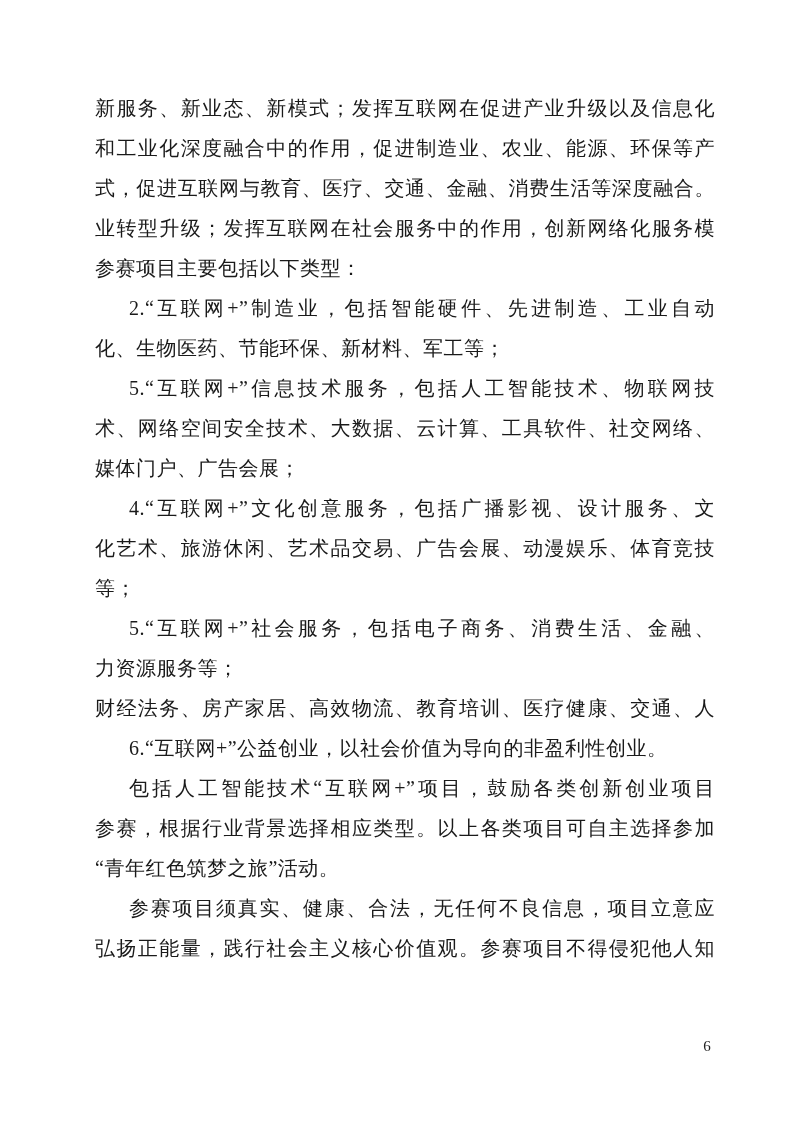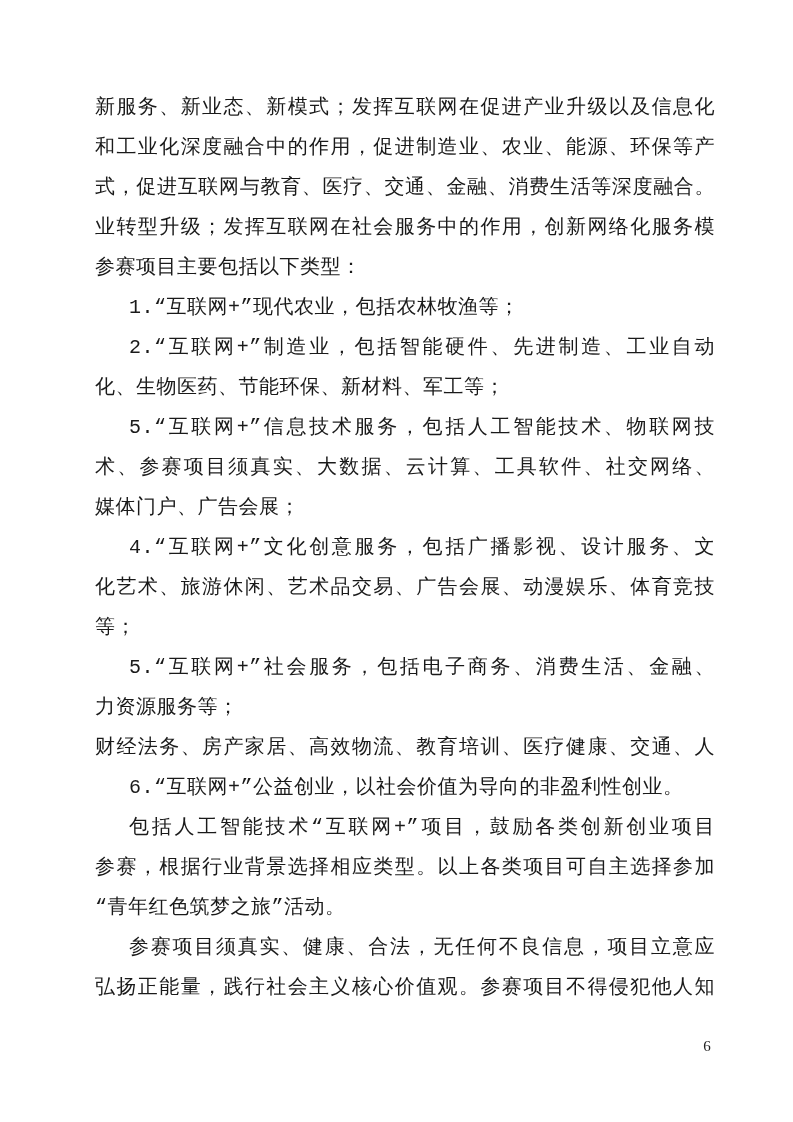--- a/index.html
+++ b/index.html
@@ -16,21 +16,20 @@
   }
   .text-block {
     position: absolute;
     left: 95px;
     top: 88px;
     width: 620px;
     font-size: 20px;
     line-height: 40px;
     color: #1a1a1a;
     letter-spacing: 0.5px;
-    font-family: Liberation Mono, monospace;
   }
   .line {
     height: 40px;
     text-align: justify;
     text-align-last: justify;
     text-justify: inter-character;
     white-space: nowrap;
   }
   .line.last {
     text-align: right;
@@ -55,29 +54,26 @@
 
 <div class="text-block">
     <div>
       <div class="line">新服务、新业态、新模式；发挥互联网在促进产业升级以及信息化</div>
       <div class="line">和工业化深度融合中的作用，促进制造业、农业、能源、环保等产</div>
       <div class="line">式，促进互联网与教育、医疗、交通、金融、消费生活等深度融合。</div>
       <div class="line">业转型升级；发挥互联网在社会服务中的作用，创新网络化服务模</div>
       <div class="line last">参赛项目主要包括以下类型：</div>
     </div>
     <div>
-      <div class="line indent last">1.“互联网+”现代农业，包括农林牧渔等；</div>
-    </div>
-    <div>
       <div class="line indent">2.“互联网+”制造业，包括智能硬件、先进制造、工业自动</div>
       <div class="line last">化、生物医药、节能环保、新材料、军工等；</div>
     </div>
     <div>
       <div class="line indent">5.“互联网+”信息技术服务，包括人工智能技术、物联网技</div>
-      <div class="line">术、参赛项目须真实、大数据、云计算、工具软件、社交网络、</div>
+      <div class="line">术、网络空间安全技术、大数据、云计算、工具软件、社交网络、</div>
       <div class="line last">媒体门户、广告会展；</div>
     </div>
     <div>
       <div class="line indent">4.“互联网+”文化创意服务，包括广播影视、设计服务、文</div>
       <div class="line">化艺术、旅游休闲、艺术品交易、广告会展、动漫娱乐、体育竞技</div>
       <div class="line last">等；</div>
     </div>
     <div>
       <div class="line indent">5.“互联网+”社会服务，包括电子商务、消费生活、金融、</div>
       <div class="line last">力资源服务等；</div>

